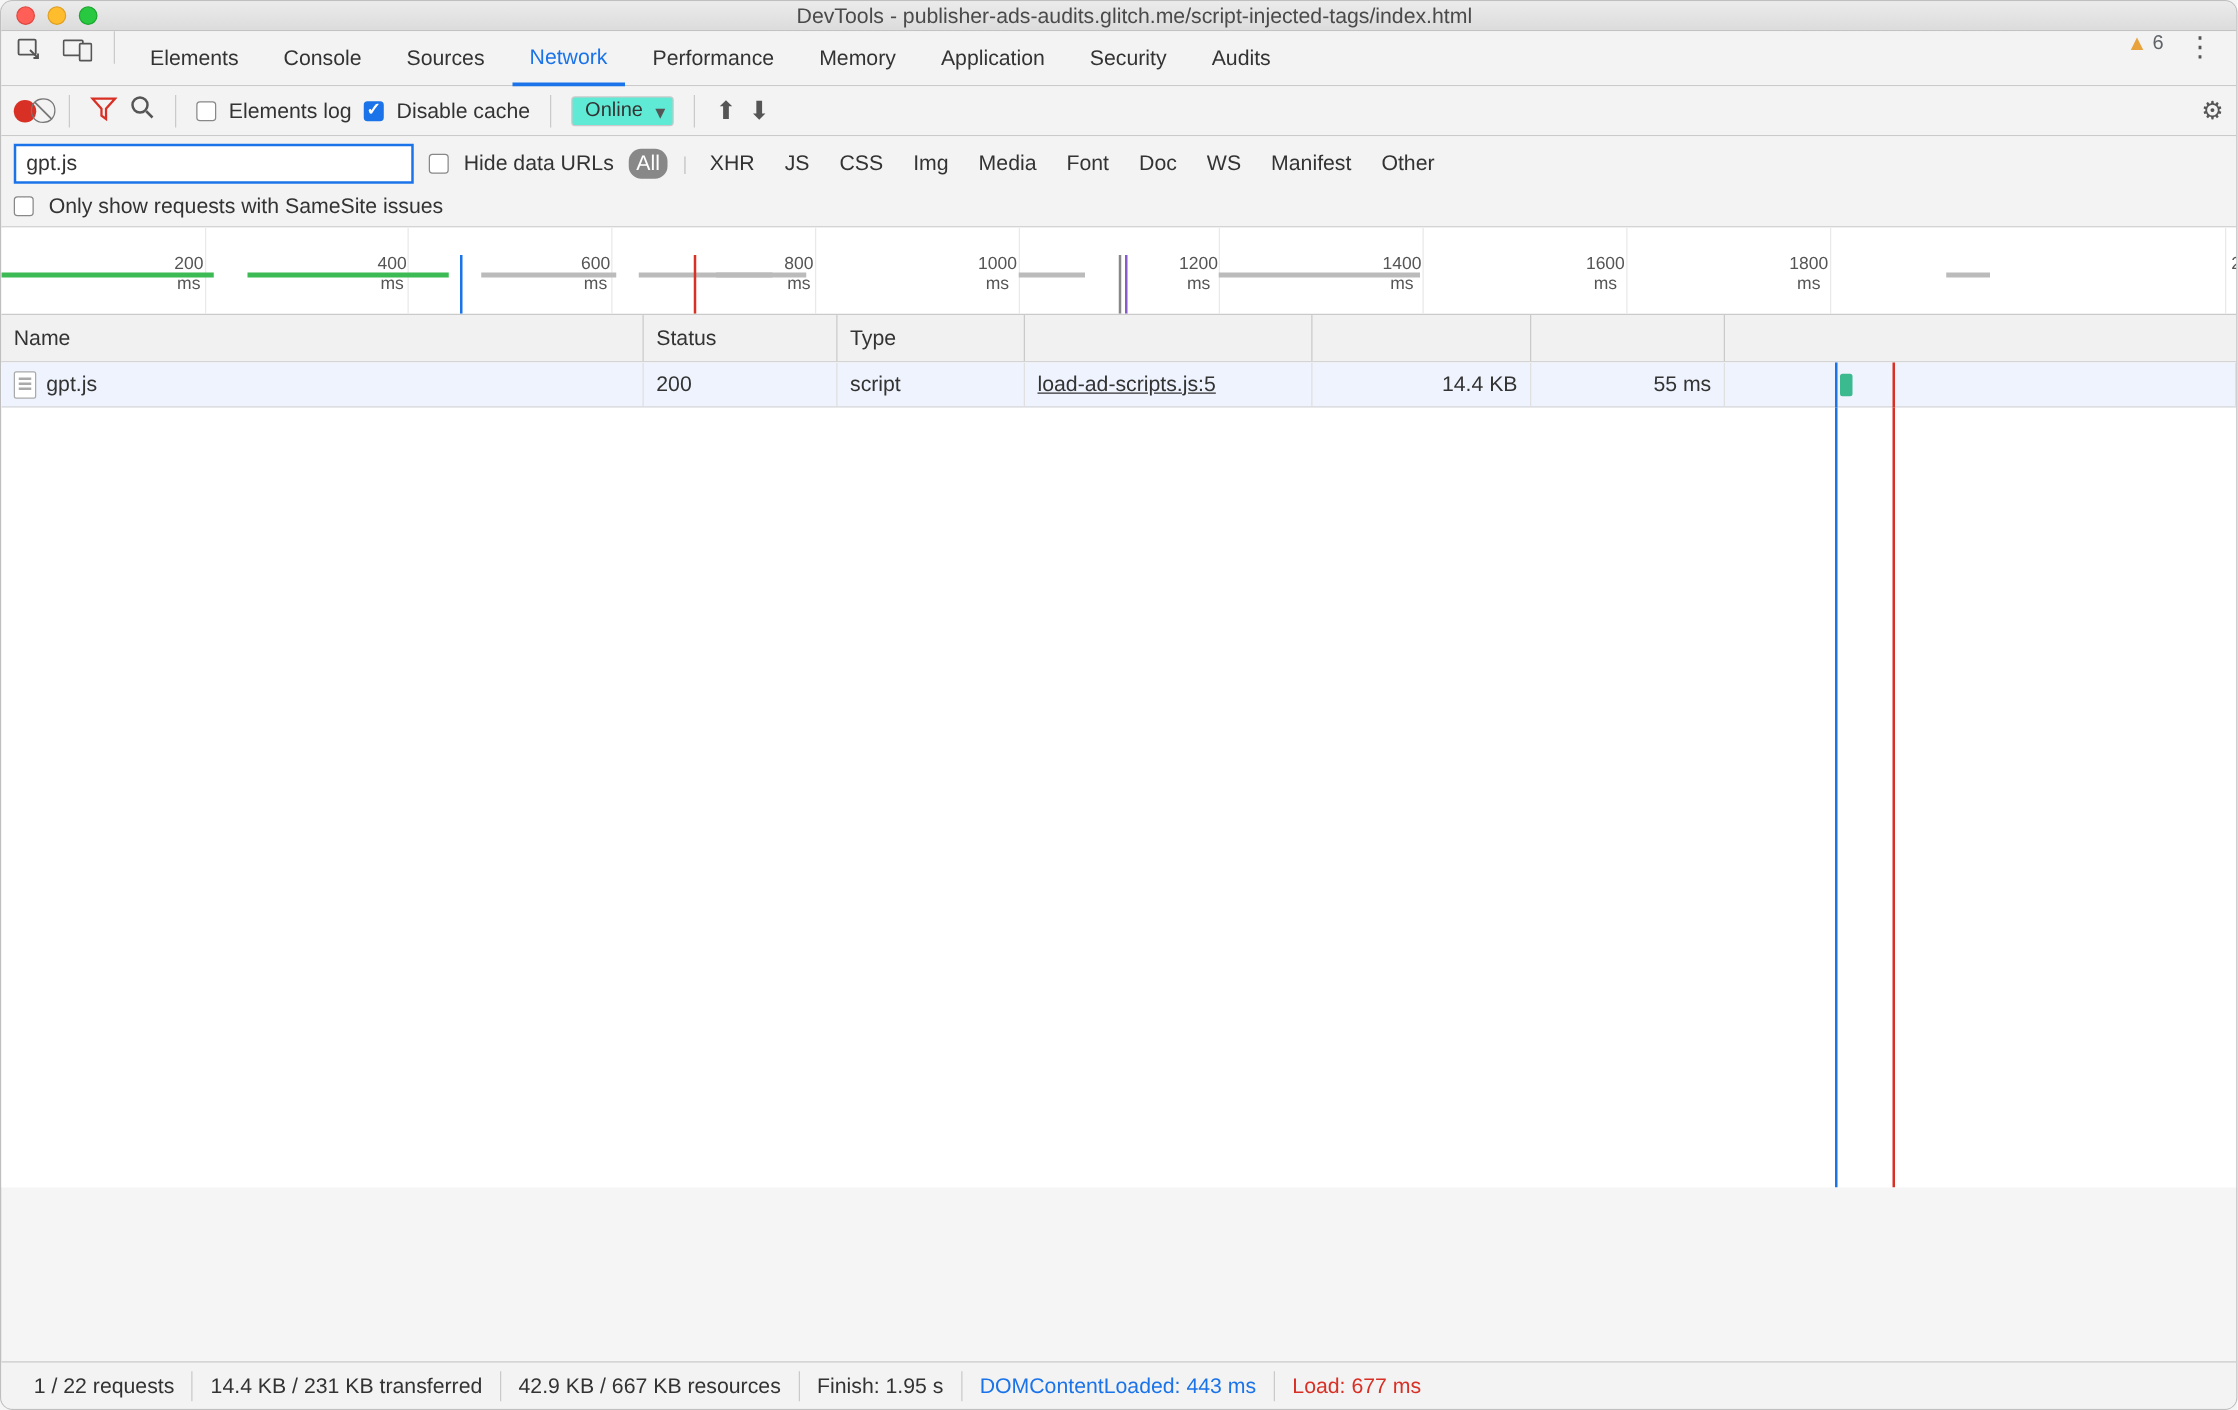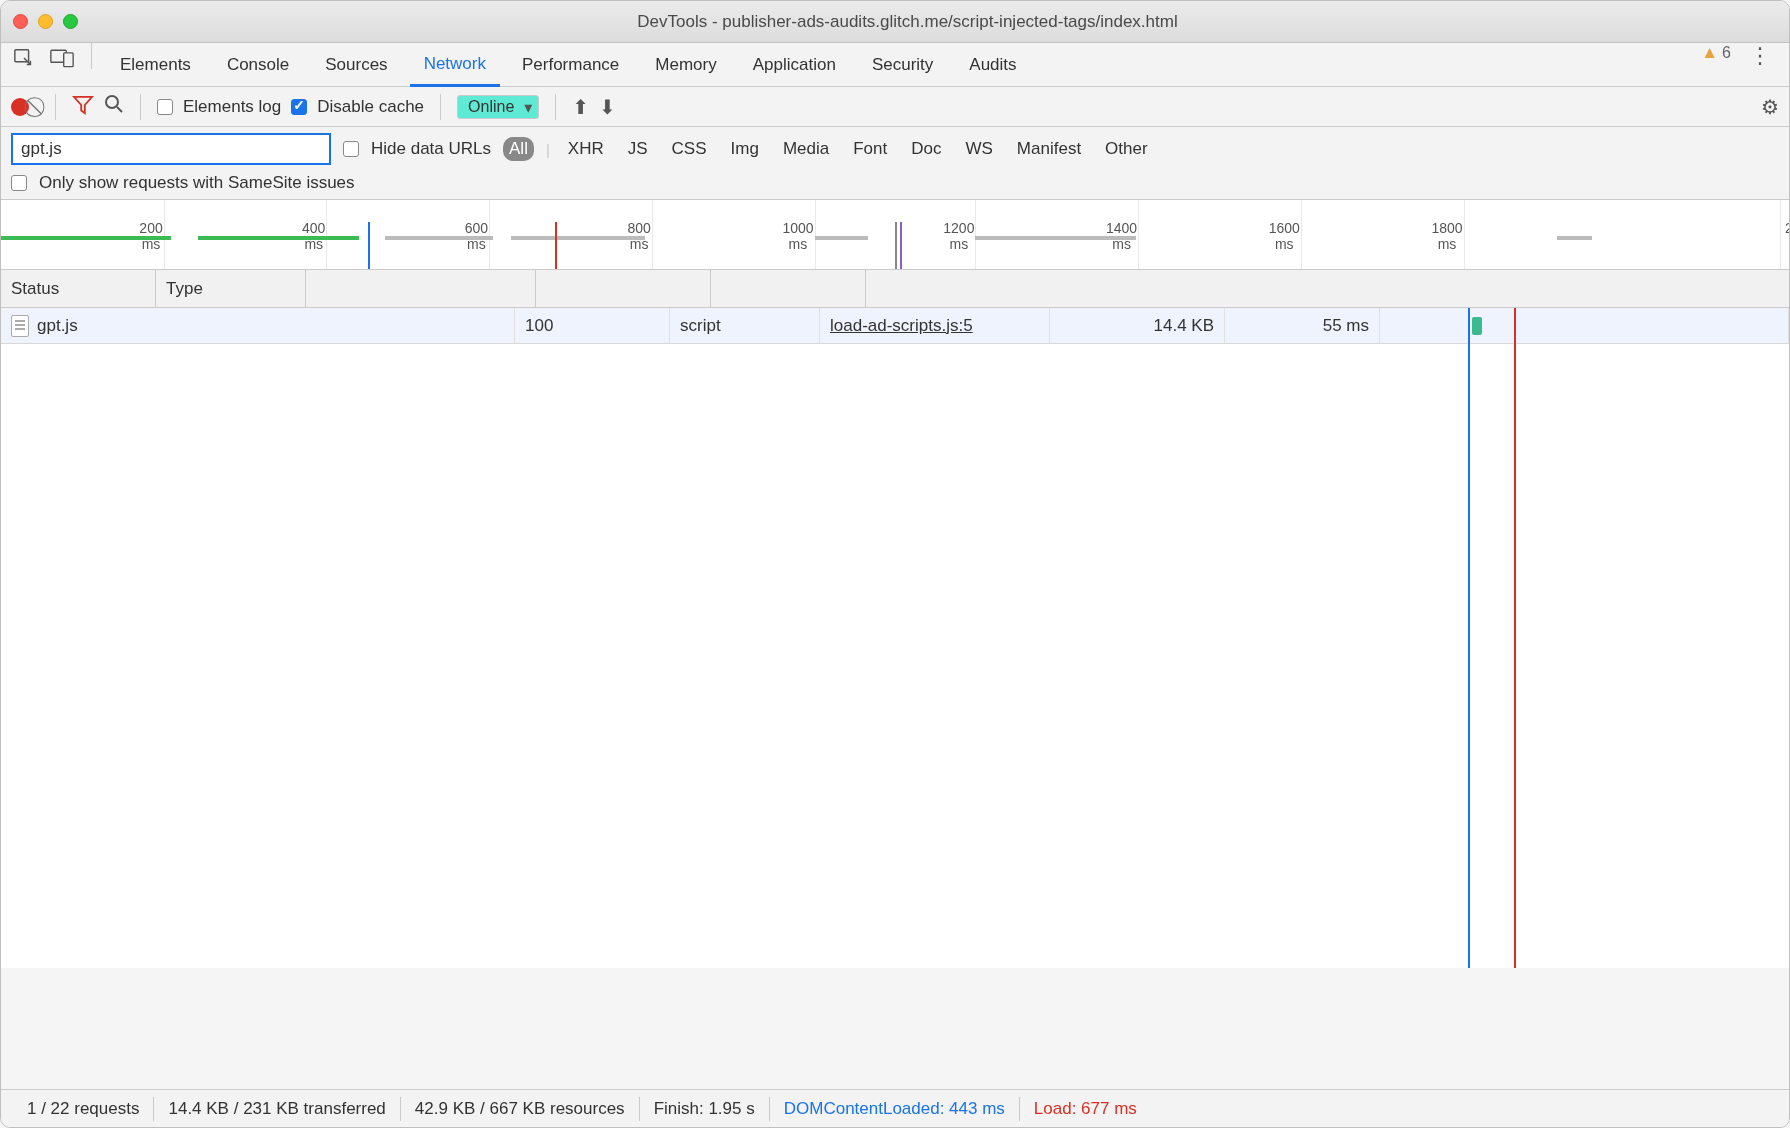--- a/index.html
+++ b/index.html
@@ -10,21 +10,21 @@
   color: #333;
   background: #f5f5f5;
   width: 1790px;
   height: 1128px;
   border: 1px solid #bfbfbf;
   border-radius: 10px;
   overflow: hidden;
   position: relative;
 }
 .titlebar {
-  height: 42px;
+  height: 24px;
   background: linear-gradient(#ebebeb, #dcdcdc);
   border-bottom: 1px solid #c3c3c3;
   display: flex;
   align-items: center;
   padding: 0 12px;
 }
 .traffic { display: flex; gap: 10px; margin-right: 20px; }
 .traffic span { width: 15px; height: 15px; border-radius: 50%; display: block; }
 .t-red { background: #ff5f57; border: 1px solid #e04740; }
 .t-yel { background: #ffbd2e; border: 1px solid #dfa023; }
@@ -292,34 +292,35 @@
   <div class="tl-bar gray" style="left:45.5%; width:3%"></div>
   <div class="tl-bar gray" style="left:54.5%; width:9%"></div>
   <div class="tl-bar gray" style="left:87%; width:2%"></div>
   <div class="marker-blue" style="left:20.5%; top:22px"></div>
   <div class="marker-red" style="left:31%; top:22px"></div>
   <div style="position:absolute; left:50%; top:22px; bottom:0; width:2px; background:#888"></div>
   <div style="position:absolute; left:50.3%; top:22px; bottom:0; width:2px; background:#8a5cc9"></div>
 </div>
 
 <div class="table-head">
+  <div class="th col-name">Name</div>
   <div class="th col-status">Status</div>
   <div class="th col-type">Type</div>
   <div class="th col-initiator"></div>
   <div class="th col-size"></div>
   <div class="th col-time"></div>
 </div>
 
 <div class="table-body">
   <div class="row">
     <div class="td col-name">
       <span class="file-ico"></span>
       <span>gpt.js</span>
     </div>
-    <div class="td col-status">100</div>
+    <div class="td col-status">200</div>
     <div class="td col-type">script</div>
     <div class="td col-initiator">
       <span class="initiator-link">load-ad-scripts.js:5</span>
     </div>
     <div class="td col-size right">14.4 KB</div>
     <div class="td col-time right">55 ms</div>
     <div class="td col-waterfall" style="padding:0">
       <div class="wf-cell">
         <div class="wf-bar" style="left:92px; width:10px"></div>
         <div class="wf-line-blue" style="left:88px"></div>

